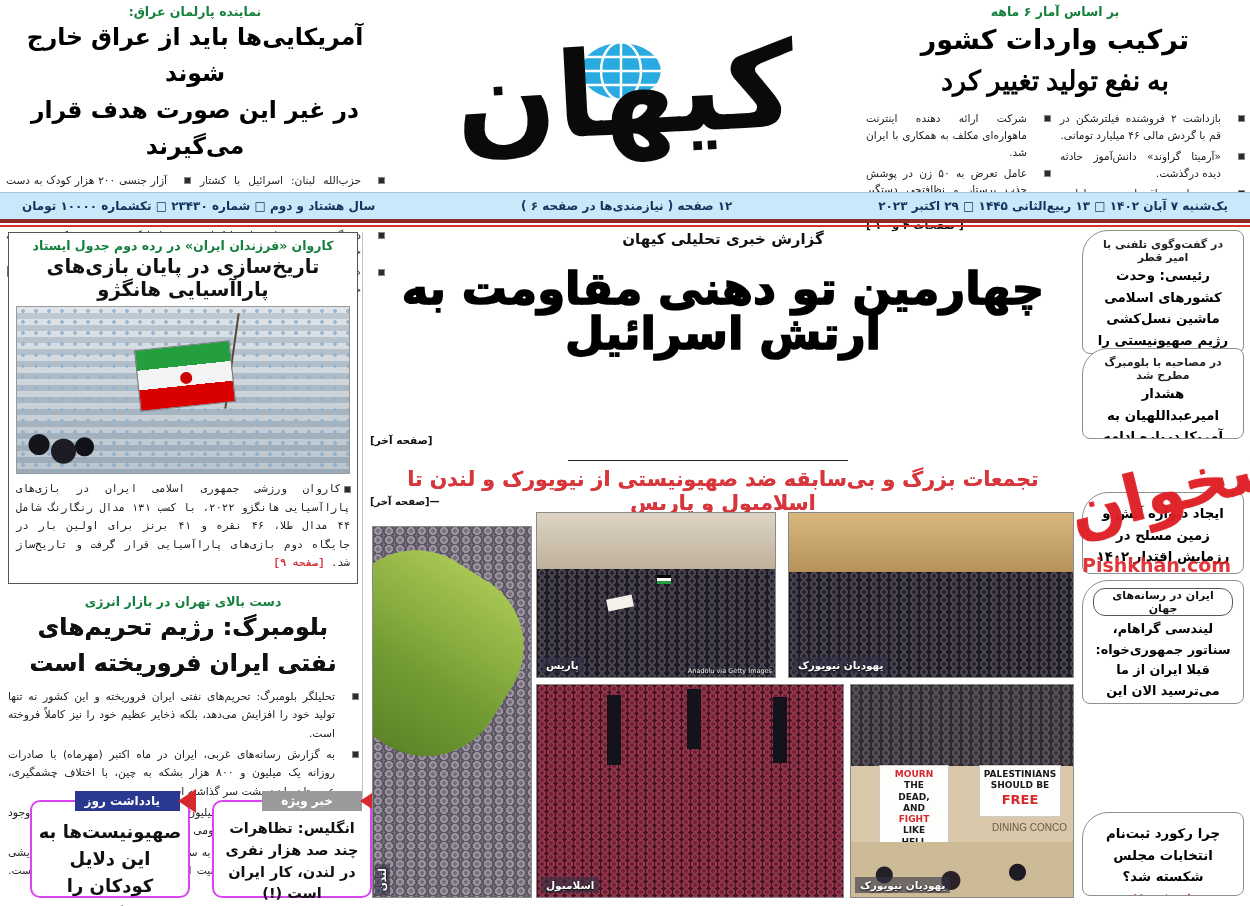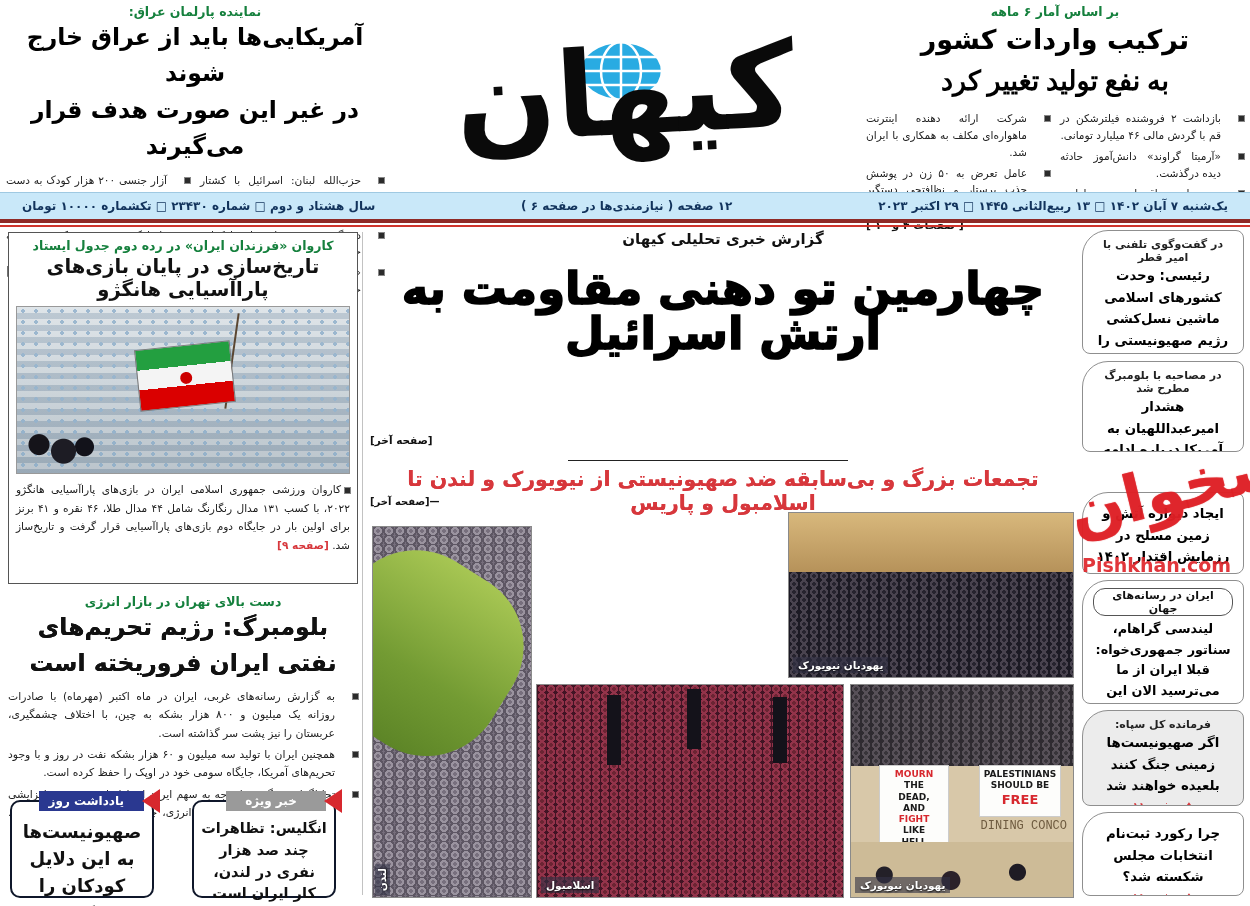--- a/index.html
+++ b/index.html
@@ -38,25 +38,25 @@
      repeating-linear-gradient(180deg,rgba(255,255,255,.25) 0 6px,rgba(90,120,150,.25) 6px 12px);
      background-size:13px 11px,100% 100%;opacity:.8;}
   .iranflag{position:absolute;left:120px;top:38px;width:96px;height:62px;transform:rotate(-6deg);border:1px solid #777;
     background:linear-gradient(#239f40 0 33%,#f4f4f4 33% 66%,#da0000 66% 100%);}
   .iranflag::after{content:"";position:absolute;left:42px;top:26px;width:12px;height:12px;border-radius:50%;background:#c00;}
   .pole{position:absolute;left:214px;top:6px;width:2px;height:96px;background:#5a4632;transform:rotate(8deg);}
   .chador{position:absolute;left:8px;bottom:2px;width:70px;height:44px;
     background:radial-gradient(circle at 20% 40%,#15141a 0 10px,rgba(0,0,0,0) 11px),
                radial-gradient(circle at 55% 55%,#1d1c24 0 12px,rgba(0,0,0,0) 13px),
                radial-gradient(circle at 85% 45%,#12121a 0 9px,rgba(0,0,0,0) 10px);}
-  .caption{font-size:10.6px;line-height:1.75;text-align:justify;margin-top:6px;color:#1a1a1a;}
+  .caption{font-size:10.6px;line-height:1.75;text-align:justify;margin-top:6px;color:#1a1a1a;font-family:Liberation Mono, monospace;}
   .energy{left:8px;top:594px;width:350px;}
   .energy .hl{font-size:23.5px;font-weight:bold;line-height:1.55;letter-spacing:-.5px;text-shadow:0 0 .6px #000;}
   .energy .bl{font-size:10.8px;line-height:1.7;margin-bottom:3px;}
-  .botbox{top:800px;width:144px;height:98px;border:2px solid #0f172a;border-radius:10px;background:#fff;padding:16px 6px 4px;}
+  .botbox{top:800px;width:160px;height:98px;border:2px solid #d946ef;border-radius:10px;background:#fff;padding:16px 6px 4px;margin-left:20px;}
   .botbox .txt{font-weight:bold;line-height:1.5;letter-spacing:-.4px;}
   .labelbar{position:absolute;top:-11px;right:8px;height:20px;min-width:100px;padding:0 20px 0 10px;color:#fff;
     font-size:12px;font-weight:bold;line-height:20px;text-align:center;}
   .labelbar .arrow{position:absolute;right:-16px;top:-2px;width:0;height:0;
     border-top:12px solid transparent;border-bottom:12px solid transparent;border-right:18px solid #d7282e;}
   .boxref{font-size:10.5px;font-weight:bold;text-align:left;margin-top:2px;}
   
   .centercol{left:368px;top:228px;width:710px;height:672px;}
   .lead-kicker{width:100%;top:2px;font-size:15px;font-weight:bold;}
   .titr{width:100%;font-weight:bold;font-size:45px;line-height:1.0;letter-spacing:-1px;color:#000;
@@ -74,21 +74,21 @@
   .crowd-gray{background:repeating-radial-gradient(circle at 5px 4px,#776f7d 0 2px,#9a939f 2px 4px,#5d5663 4px 6px);background-size:11px 9px;}
   .crowd-dark{background:repeating-radial-gradient(circle at 5px 4px,#26232e 0 2px,#49434f 2px 4px,#1c1a24 4px 6px);background-size:10px 8px;}
   .crowd-red{background:repeating-radial-gradient(circle at 5px 4px,#6b2433 0 2px,#93334a 2px 4px,#411424 4px 6px);background-size:9px 7px;}
   .ph-top{position:absolute;left:0;top:0;width:100%;}
   .greens{position:absolute;left:-30%;top:8%;width:120%;height:52%;transform:rotate(32deg);
     background:linear-gradient(#a7c653,#739b33 60%,#5d8527);border-radius:40%;}
   .tower{position:absolute;width:14px;background:#14121a;}
   .banner{position:absolute;background:#fdfdfb;border:1px solid #ccc;color:#1a1a1a;font-weight:bold;
     font-size:9px;line-height:1.25;text-align:center;direction:ltr;padding:3px 2px;}
   .banner .bred{color:#d7282e;}
-  .dining{position:absolute;right:6px;bottom:64px;color:#6d5a3f;font-size:12px;direction:ltr;font-family:Liberation Mono, monospace;}
+  .dining{position:absolute;right:6px;bottom:64px;color:#6d5a3f;font-size:10px;direction:ltr;font-family:Liberation Sans, sans-serif;}
   .mallfloor{position:absolute;left:0;bottom:0;width:100%;height:26%;
     background:radial-gradient(circle at 15% 60%,#232028 0 8px,rgba(0,0,0,0) 9px),
                radial-gradient(circle at 45% 70%,#2b2129 0 9px,rgba(0,0,0,0) 10px),
                radial-gradient(circle at 75% 55%,#1e1b24 0 8px,rgba(0,0,0,0) 9px),#cdbb97;}
   .flagdot{position:absolute;width:14px;height:9px;}
   
   .sbox{left:1082px;width:162px;background:#fff;border:1px solid #8f8f8f;border-radius:26px 8px 8px 8px;
     padding:7px 10px 4px;text-align:center;overflow:hidden;}
   .sbox .k{font-size:11px;font-weight:bold;color:#222;margin-bottom:1px;}
   .sbox .t{font-size:13.3px;font-weight:bold;line-height:1.62;letter-spacing:-.4px;color:#000;}
@@ -208,20 +208,24 @@
       <span class="red" style="font-weight:bold;">[صفحه ۹]</span>
     </div>
   </div>
 
   <div class="abs energy c">
     <div class="kicker">دست بالای تهران در بازار انرژی</div>
     <div class="hl">بلومبرگ: رژیم تحریم‌های نفتی ایران فروریخته است</div>
     <div style="margin-top:6px;">
       <div class="bl">
           <span class="sq"></span>
+          <span>تحلیلگر بلومبرگ: تحریم‌های نفتی ایران فروریخته و این کشور نه تنها تولید خود را افزایش می‌دهد، بلکه ذخایر عظیم خود را نیز کاملاً فروخته است.</span>
+        </div>
+      <div class="bl">
+          <span class="sq"></span>
           <span>به گزارش رسانه‌های غربی، ایران در ماه اکتبر (مهرماه) با صادرات روزانه یک میلیون و ۸۰۰ هزار بشکه به چین، با اختلاف چشمگیری، عربستان را نیز پشت سر گذاشته است.</span>
         </div>
       <div class="bl">
           <span class="sq"></span>
           <span>همچنین ایران با تولید سه میلیون و ۶۰ هزار بشکه نفت در روز و با وجود تحریم‌های آمریکا، جایگاه سومی خود در اوپک را حفظ کرده است.</span>
         </div>
       <div class="bl">
           <span class="sq"></span>
           <span><span>تحلیلگران می‌گویند با توجه به سهم ایران از بازار انرژی و روند افزایشی قیمت نفت، برای تأمین امنیت انرژی، چشم تمام جهان به ایران است.</span> <span class="red" style="font-weight:bold;">[صفحه ۴]</span></span>
         </div>
@@ -255,20 +259,28 @@
     <div class="abs" style="left:2px;top:268px;font-size:10px;font-weight:bold;">—[صفحه آخر]</div>
 
     <div class="abs photos">
 
       <div class="ph" style="left:4px;top:26px;width:160px;height:372px;">
         <div class="crowd-gray" style="position:absolute;inset:0;"></div>
         <div class="greens"></div>
         <div class="ph-label vlab">لندن</div>
       </div>
 
+      <div class="ph" style="left:168px;top:12px;width:240px;height:166px;">
+        <div class="ph-top" style="height:34%;background:linear-gradient(#ddd3c4,#bfb29c);"></div>
+        <div class="crowd-dark" style="position:absolute;left:0;bottom:0;width:100%;height:66%;"></div>
+        <div class="flagdot" style="left:120px;top:62px;background:linear-gradient(#000 0 33%,#fff 33% 66%,#239f40 66%);"></div>
+        <div class="flagdot" style="left:70px;top:84px;width:26px;height:12px;background:#f3f1ea;transform:rotate(-12deg);"></div>
+        <div class="ph-label">پاریس</div>
+        <div class="credit">Anadolu via Getty Images</div>
+      </div>
 
       <div class="ph" style="left:420px;top:12px;width:286px;height:166px;">
         <div class="ph-top" style="height:36%;background:linear-gradient(#d8b87c,#b6925a);"></div>
         <div class="crowd-dark" style="position:absolute;left:0;bottom:0;width:100%;height:64%;"></div>
         <div class="ph-label">یهودیان نیویورک</div>
       </div>
 
       <div class="ph" style="left:168px;top:184px;width:308px;height:214px;">
         <div class="crowd-red" style="position:absolute;inset:0;"></div>
         <div class="tower" style="left:70px;top:10px;height:70px;"></div>
@@ -301,42 +313,37 @@
 
     </div>
   </div>
 
   <div class="abs sbox" style="top:230px;height:124px;">
     <div class="k">در گفت‌وگوی تلفنی با امیر قطر</div>
     <div class="t">رئیسی: وحدت کشورهای اسلامی ماشین نسل‌کشی رژیم صهیونیستی را متوقف می‌کند</div>
 
   </div>
 
-  <div class="abs sbox" style="top:361px;height:91px;">
+  <div class="abs sbox" style="top:348px;height:91px;">
     <div class="k">در مصاحبه با بلومبرگ مطرح شد</div>
     <div class="t">هشدار امیرعبداللهیان به آمریکا درباره ادامه حمایت‌ها از رژیم صهیونیستی</div>
     <div class="r red">♦ صفحه ۲</div>
   </div>
 
   <div class="abs sbox" style="top:492px;height:82px;padding-top:10px;">
     <div class="t">ایجاد دیواره آتش و زمین مسلح در رزمایش اقتدار ۱۴۰۲ نزاجا</div>
 
   </div>
 
   <div class="abs sbox" style="top:580px;height:124px;">
     <div class="tagoval">ایران در رسانه‌های جهان</div>
     <div class="t" style="font-size:12.8px;">لیندسی گراهام، سناتور جمهوری‌خواه: قبلا ایران از ما می‌ترسید الان این ماییم که از ایران می‌ترسیم</div>
     
   </div>
 
-  <div class="abs sbox gray" style="top:710px;height:96px;">
-    <div class="k">فرمانده کل سپاه:</div>
-    <div class="t">اگر صهیونیست‌ها زمینی جنگ کنند بلعیده خواهند شد</div>
-    <div class="r red">♦ صفحه ۱۱</div>
-  </div>
 
   <div class="abs sbox" style="top:812px;height:84px;padding-top:10px;">
     <div class="t">چرا رکورد ثبت‌نام انتخابات مجلس شکسته شد؟</div>
     <div class="r red">♦ صفحه ۱۱</div>
   </div>
 
   <div class="abs wm-fa">پیشخوان</div>
   <div class="abs wm-en">Pishkhan.com</div>
 
 </div>

